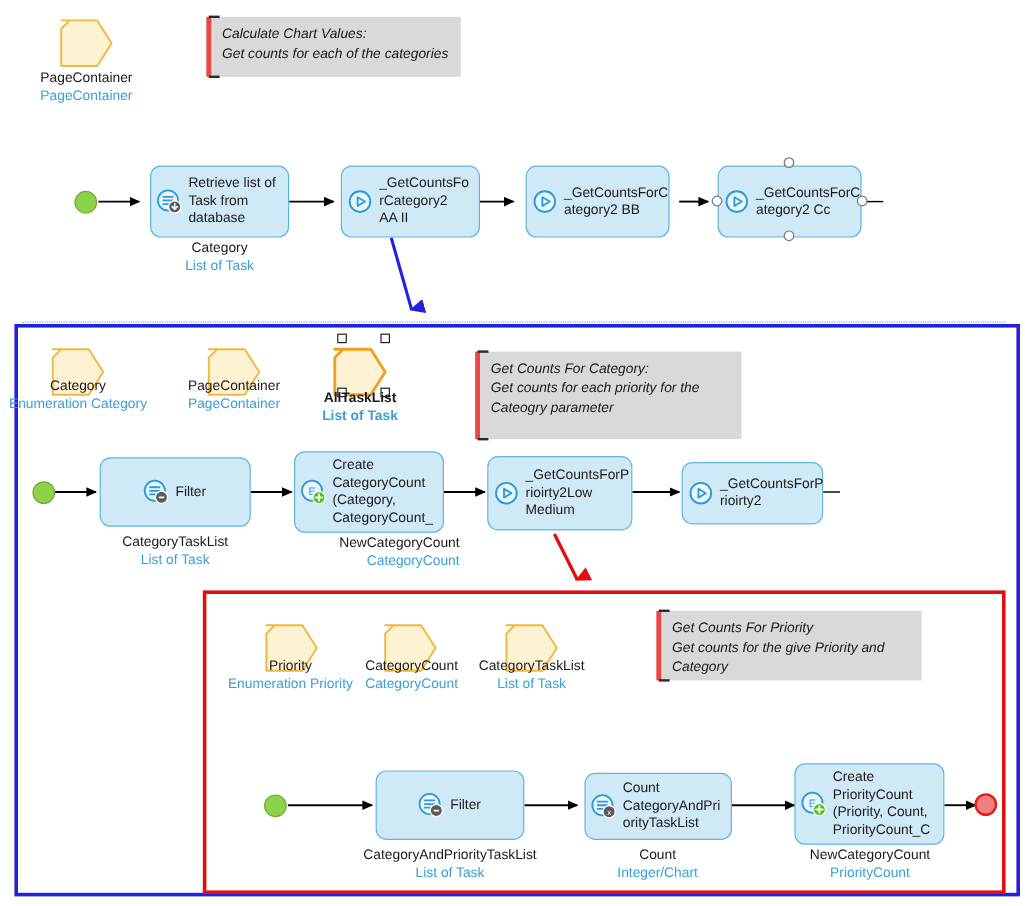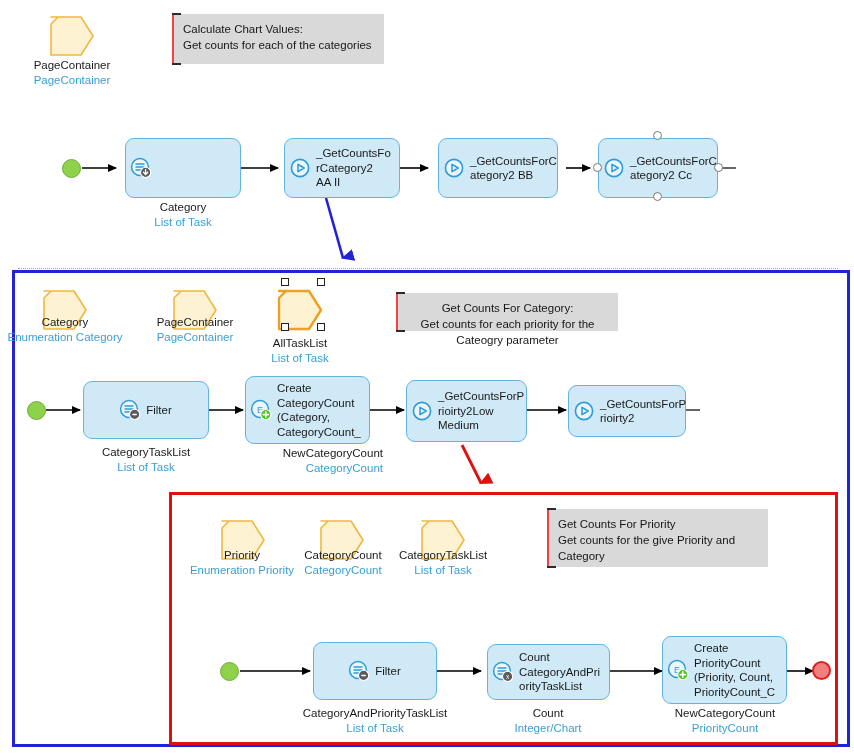--- a/index.html
+++ b/index.html
@@ -46,27 +46,28 @@
   .cap .c2{font-size:11.5px;color:#3a9fd6;line-height:15px;white-space:nowrap;}
 
   
   .param{position:absolute;}
   .param .shape{width:48px;height:44px;}
 
   
   .note{
     position:absolute;
     background:#d9d9d9;
-    border-left:2px solid #ef4444;
+    border-left:4px solid #ef4444;
     box-sizing:border-box;
     padding:7px 10px 8px 9px;
     font-size:11.5px;
     line-height:16px;
     color:#171717;
     white-space:pre-line;
+    font-style:italic;
   }
   .note:before{
     content:"";position:absolute;left:-2px;top:-1px;width:9px;height:2px;background:#2b2b2b;
   }
   .note:after{
     content:"";position:absolute;left:-2px;bottom:-1px;width:9px;height:2px;background:#2b2b2b;
   }
 
   
   .startdot{position:absolute;width:19px;height:19px;border-radius:50%;
@@ -153,20 +154,23 @@
     <span class="gicon">
       <svg width="22" height="22" viewBox="0 0 22 22">
         <circle cx="10" cy="10" r="8.4" fill="#eaf6fd" stroke="#2e9ad6" stroke-width="1.5"></circle>
         <rect x="5.3" y="6.3" width="9.4" height="1.5" rx="0.7" fill="#2e9ad6"></rect>
         <rect x="5.3" y="9.3" width="9.4" height="1.5" rx="0.7" fill="#2e9ad6"></rect>
         <rect x="5.3" y="12.3" width="6.4" height="1.5" rx="0.7" fill="#2e9ad6"></rect>
         <circle cx="15.6" cy="15.4" r="5.1" fill="#5b5b5b" stroke="#fff" stroke-width="1.1"></circle>
         <path d="M15.6,12.6 L15.6,17.2 M13.5,15.2 L15.6,17.5 L17.7,15.2" stroke="#fff" stroke-width="1.3" fill="none" stroke-linecap="round"></path>
       </svg>
     </span>
+    <span class="nlabel">Retrieve list of
+Task from
+database</span>
   </div>
   <div class="cap" style="left:123px;top:200px;width:120px;">
     <div class="c1">Category</div>
     <div class="c2">List of Task</div>
   </div>
 
   <div class="node" style="left:284px;top:138px;width:116px;height:60px;">
     <span class="gicon">
       <svg width="22" height="22" viewBox="0 0 22 22">
         <circle cx="11" cy="11" r="8.6" fill="#eaf6fd" stroke="#2e9ad6" stroke-width="1.6"></circle>
@@ -228,26 +232,26 @@
 
   <div class="param" style="left:276px;top:288px;">
     <svg class="shape" viewBox="0 0 48 44">
       <path d="M3,3 L33,3 L45,22 L33,41 L3,41 L3,10 L10,3 Z" fill="#fdf3d3" stroke="#f0a020" stroke-width="2.4" stroke-linejoin="round"></path>
     </svg>
   </div>
   <div class="handle" style="left:281px;top:278px;"></div>
   <div class="handle" style="left:317px;top:278px;"></div>
   <div class="handle" style="left:281px;top:323px;"></div>
   <div class="handle" style="left:317px;top:323px;"></div>
-  <div class="cap" style="left:238px;top:336px;width:124px;">
+  <div class="cap" style="left:238px;top:325px;width:124px;font-weight:bold;">
     <div class="c1">AllTaskList</div>
     <div class="c2">List of Task</div>
   </div>
 
-  <div class="note" style="left:396px;top:293px;width:222px;height:38px;text-align:center;">Get Counts For Category:
+  <div class="note" style="left:396px;top:293px;width:222px;height:73px;">Get Counts For Category:
 Get counts for each priority for the
 Cateogry parameter</div>
 
   <div class="usage" style="left:119px;top:359px;">Usage</div>
 
   <div class="startdot" style="left:27px;top:401px;"></div>
 
   <div class="node center" style="left:83px;top:381px;width:126px;height:58px;justify-content:center;">
     <span class="gicon">
       <svg width="22" height="22" viewBox="0 0 22 22">

